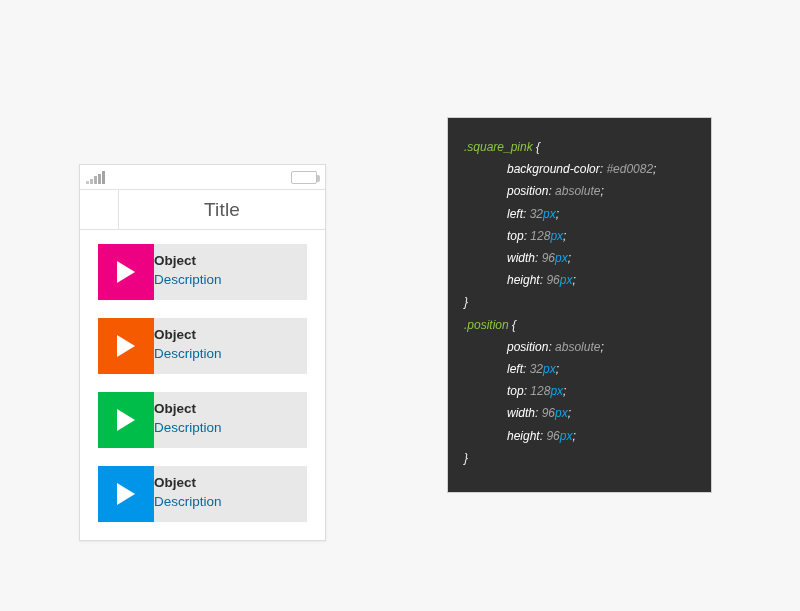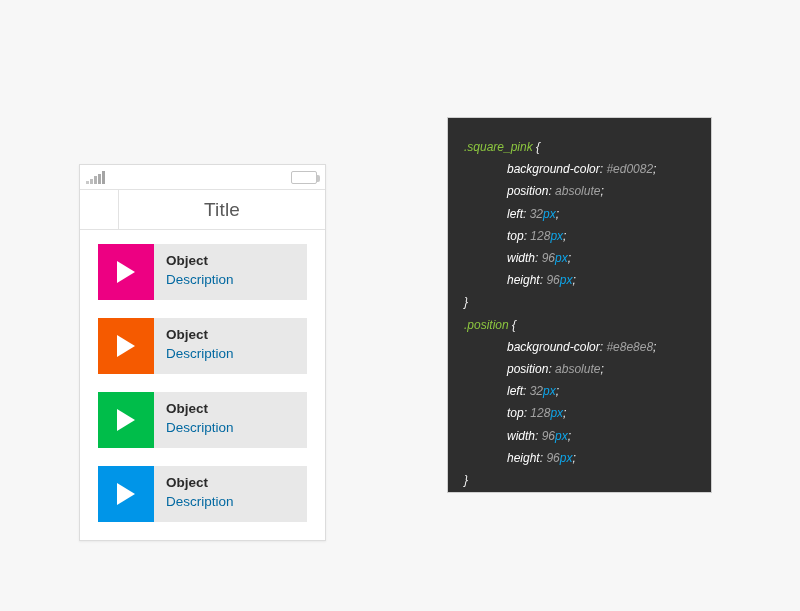--- a/index.html
+++ b/index.html
@@ -126,21 +126,21 @@
     top: 50%;
     transform: translate(-50%, -50%);
     width: 0;
     height: 0;
     border-style: solid;
     border-width: 11px 0 11px 18px;
     border-color: transparent transparent transparent #ffffff;
   }
   .item-text {
     flex: 1;
-    padding: 8px 0 0 12px;
+    padding: 8px 0 0 0;
   }
   .item-title {
     font-size: 13.5px;
     font-weight: bold;
     color: #2b2b2b;
     line-height: 18px;
   }
   .item-desc {
     font-size: 13.5px;
     color: #0369a1;
@@ -248,20 +248,19 @@
 <div id="code-panel" style="background: rgb(46, 46, 46);">
     <div class="code-line"><span class="tok-selector">.square_pink</span><span class="tok-punct"> {</span></div>
     <div class="code-line indent"><span class="tok-prop">background-color</span><span class="tok-punct">: </span><span class="tok-value">#ed0082</span><span class="tok-punct">;</span></div>
     <div class="code-line indent"><span class="tok-prop">position</span><span class="tok-punct">: </span><span class="tok-value">absolute</span><span class="tok-punct">;</span></div>
     <div class="code-line indent"><span class="tok-prop">left</span><span class="tok-punct">: </span><span class="tok-value">32</span><span class="tok-unit">px</span><span class="tok-punct">;</span></div>
     <div class="code-line indent"><span class="tok-prop">top</span><span class="tok-punct">: </span><span class="tok-value">128</span><span class="tok-unit">px</span><span class="tok-punct">;</span></div>
     <div class="code-line indent"><span class="tok-prop">width</span><span class="tok-punct">: </span><span class="tok-value">96</span><span class="tok-unit">px</span><span class="tok-punct">;</span></div>
     <div class="code-line indent"><span class="tok-prop">height</span><span class="tok-punct">: </span><span class="tok-value">96</span><span class="tok-unit">px</span><span class="tok-punct">;</span></div>
     <div class="code-line"><span class="tok-punct">}</span></div>
     <div class="code-line"><span class="tok-selector">.position</span><span class="tok-punct"> {</span></div>
-    <div class="code-line indent"><span class="tok-prop">background-color</span><span class="tok-punct">: </span><span class="tok-value">#e8e8e8</span><span class="tok-punct">;</span></div>
     <div class="code-line indent"><span class="tok-prop">position</span><span class="tok-punct">: </span><span class="tok-value">absolute</span><span class="tok-punct">;</span></div>
     <div class="code-line indent"><span class="tok-prop">left</span><span class="tok-punct">: </span><span class="tok-value">32</span><span class="tok-unit">px</span><span class="tok-punct">;</span></div>
     <div class="code-line indent"><span class="tok-prop">top</span><span class="tok-punct">: </span><span class="tok-value">128</span><span class="tok-unit">px</span><span class="tok-punct">;</span></div>
     <div class="code-line indent"><span class="tok-prop">width</span><span class="tok-punct">: </span><span class="tok-value">96</span><span class="tok-unit">px</span><span class="tok-punct">;</span></div>
     <div class="code-line indent"><span class="tok-prop">height</span><span class="tok-punct">: </span><span class="tok-value">96</span><span class="tok-unit">px</span><span class="tok-punct">;</span></div>
     <div class="code-line"><span class="tok-punct">}</span></div>
   </div>
 
 </body></html>

